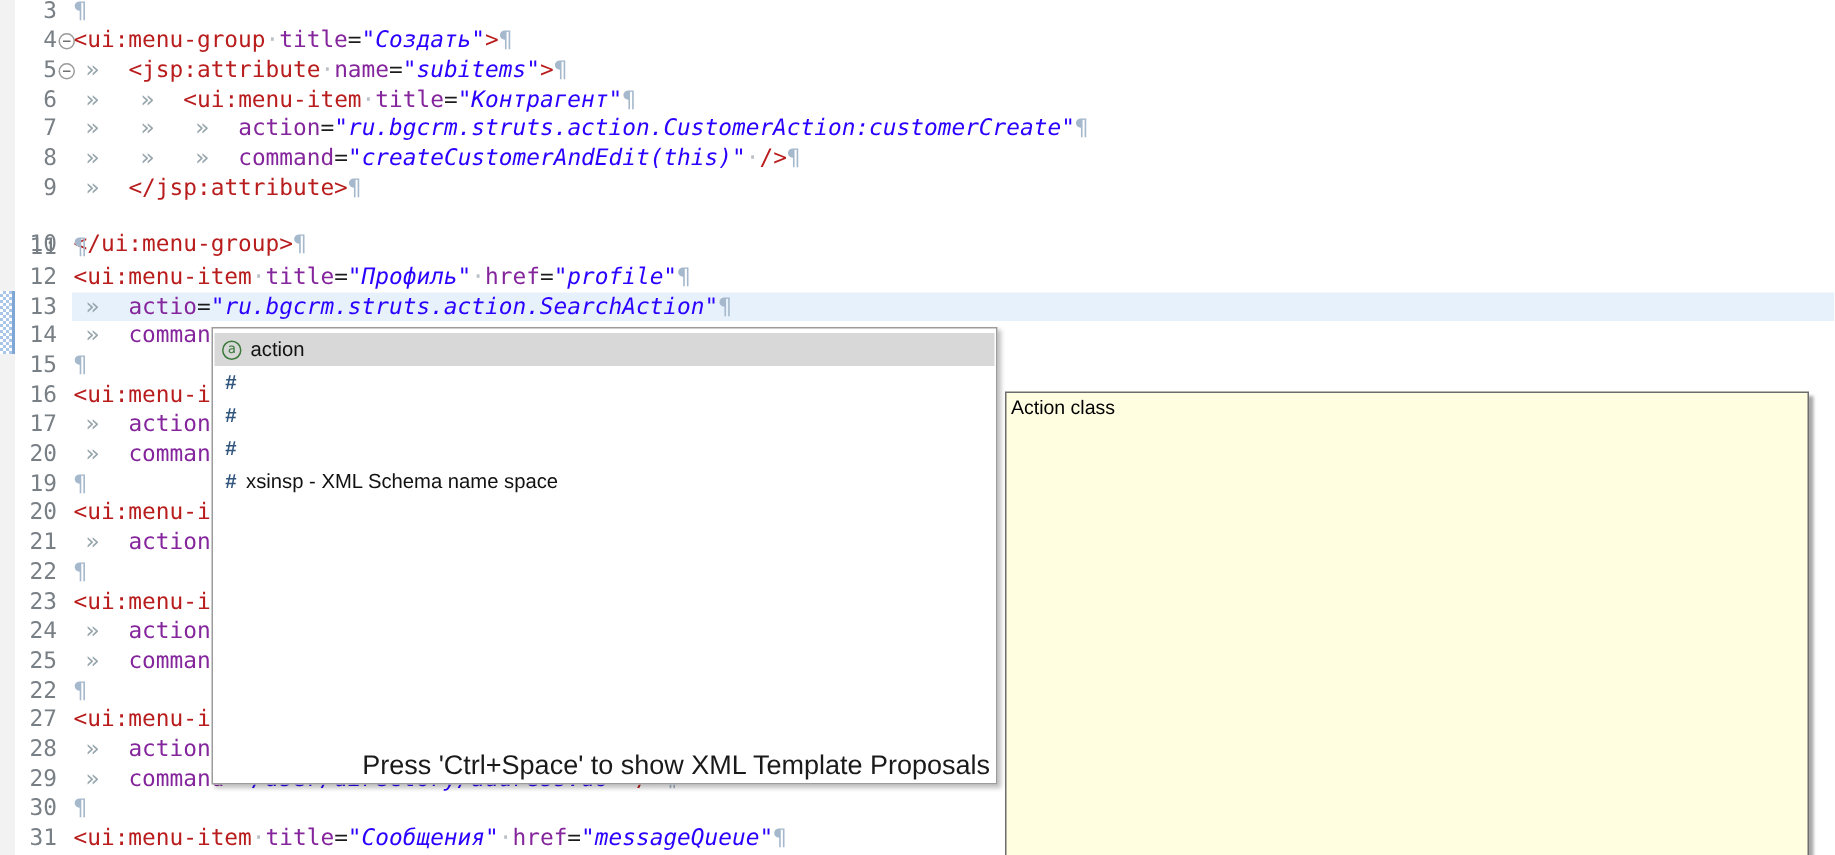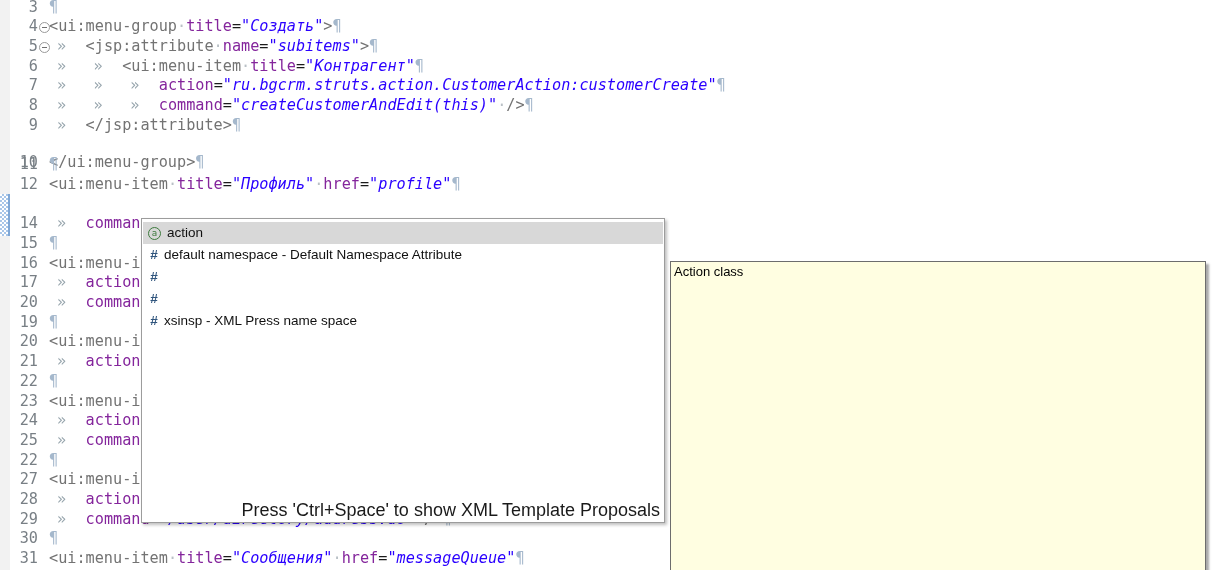--- a/index.html
+++ b/index.html
@@ -14,21 +14,21 @@
   
   .code{position:absolute;left:0;top:0;width:100%;height:100%;z-index:1;}
   .row{position:absolute;left:0;width:100%;height:19.7px;line-height:19.7px;
        font-size:15.2px;white-space:pre;padding-left:49px;box-sizing:border-box;}
   .row.current{background:linear-gradient(#e7f1fc,#e7f1fc) no-repeat 48px 0;
                background-size:calc(100% - 48px) 100%;}
   .lnum{position:absolute;left:0;top:0;width:38px;text-align:right;color:#787f85;}
   .fold{position:absolute;left:39px;top:5px;width:9px;height:9px;border:1px solid #9a9a9a;
         border-radius:50%;background-color:#fff;background-image:linear-gradient(#707070 0 0);
         background-size:5px 1px;background-position:center;background-repeat:no-repeat;}
-  .sg-tag{color:#737373;}
+  .sg-tag{color:#b91c1c;}
   .sg-attr{color:#84259c;}
   .sg-eq{color:#1a1a1a;}
   .sg-val{color:#2a00ff;font-style:italic;}
   .sg-dot{color:#b9c0c6;}
   .sg-pil{color:#a5b8cc;}
   .sg-tab{display:inline-block;width:36.6px;padding-left:8px;box-sizing:border-box;color:#97a5ad;}
   
   .popup{position:absolute;left:141px;top:218px;width:522px;height:303px;background:#ffffff;
          border:1px solid #9c9c9c;z-index:5;box-shadow:2px 2px 3px rgba(0,0,0,0.25);
          font-family:"Liberation Sans", sans-serif;}
@@ -60,20 +60,21 @@
       <div class="row" style="top: -2.5px;"><span class="lnum">3</span><span class="sg-pil">¶</span></div>
       <div class="row" style="top: 17.2px;"><span class="lnum">4</span><span class="fold"></span><span class="sg-tag">&lt;ui:menu-group</span><span class="sg-dot">·</span><span class="sg-attr">title</span><span class="sg-eq">=</span><span class="sg-val">"Создать"</span><span class="sg-tag">&gt;</span><span class="sg-pil">¶</span></div>
       <div class="row" style="top: 36.9px;"><span class="lnum">5</span><span class="fold"></span><span class="sg-tab">»</span><span class="sg-tag">&lt;jsp:attribute</span><span class="sg-dot">·</span><span class="sg-attr">name</span><span class="sg-eq">=</span><span class="sg-val">"subitems"</span><span class="sg-tag">&gt;</span><span class="sg-pil">¶</span></div>
       <div class="row" style="top: 56.6px;"><span class="lnum">6</span><span class="sg-tab">»</span><span class="sg-tab">»</span><span class="sg-tag">&lt;ui:menu-item</span><span class="sg-dot">·</span><span class="sg-attr">title</span><span class="sg-eq">=</span><span class="sg-val">"Контрагент"</span><span class="sg-pil">¶</span></div>
       <div class="row" style="top: 76.3px;"><span class="lnum">7</span><span class="sg-tab">»</span><span class="sg-tab">»</span><span class="sg-tab">»</span><span class="sg-attr">action</span><span class="sg-eq">=</span><span class="sg-val">"ru.bgcrm.struts.action.CustomerAction:customerCreate"</span><span class="sg-pil">¶</span></div>
       <div class="row" style="top: 96px;"><span class="lnum">8</span><span class="sg-tab">»</span><span class="sg-tab">»</span><span class="sg-tab">»</span><span class="sg-attr">command</span><span class="sg-eq">=</span><span class="sg-val">"createCustomerAndEdit(this)"</span><span class="sg-dot">·</span><span class="sg-tag">/&gt;</span><span class="sg-pil">¶</span></div>
       <div class="row" style="top: 115.7px;"><span class="lnum">9</span><span class="sg-tab">»</span><span class="sg-tag">&lt;/jsp:attribute&gt;</span><span class="sg-pil">¶</span></div>
       <div class="row" style="top: 153px;"><span class="lnum">10</span><span class="sg-tag">&lt;/ui:menu-group&gt;</span><span class="sg-pil">¶</span></div>
       <div class="row" style="top: 155.1px;"><span class="lnum">11</span><span class="sg-pil">¶</span></div>
       <div class="row" style="top: 174.8px;"><span class="lnum">12</span><span class="sg-tag">&lt;ui:menu-item</span><span class="sg-dot">·</span><span class="sg-attr">title</span><span class="sg-eq">=</span><span class="sg-val">"Профиль"</span><span class="sg-dot">·</span><span class="sg-attr">href</span><span class="sg-eq">=</span><span class="sg-val">"profile"</span><span class="sg-pil">¶</span></div>
+      <div class="row current" style="top: 194.5px;"><span class="lnum">13</span><span class="sg-tab">»</span><span class="sg-attr">actio</span><span class="sg-eq">=</span><span class="sg-val">"ru.bgcrm.struts.action.SearchAction"</span><span class="sg-pil">¶</span></div>
       <div class="row" style="top: 214.2px;"><span class="lnum">14</span><span class="sg-tab">»</span><span class="sg-attr">comman</span></div>
       <div class="row" style="top: 233.9px;"><span class="lnum">15</span><span class="sg-pil">¶</span></div>
       <div class="row" style="top: 253.6px;"><span class="lnum">16</span><span class="sg-tag">&lt;ui:menu-i</span></div>
       <div class="row" style="top: 273.3px;"><span class="lnum">17</span><span class="sg-tab">»</span><span class="sg-attr">action</span></div>
       <div class="row" style="top: 293px;"><span class="lnum">20</span><span class="sg-tab">»</span><span class="sg-attr">comman</span></div>
       <div class="row" style="top: 312.7px;"><span class="lnum">19</span><span class="sg-pil">¶</span></div>
       <div class="row" style="top: 332.4px;"><span class="lnum">20</span><span class="sg-tag">&lt;ui:menu-i</span></div>
       <div class="row" style="top: 352.1px;"><span class="lnum">21</span><span class="sg-tab">»</span><span class="sg-attr">action</span></div>
       <div class="row" style="top: 371.8px;"><span class="lnum">22</span><span class="sg-pil">¶</span></div>
       <div class="row" style="top: 391.5px;"><span class="lnum">23</span><span class="sg-tag">&lt;ui:menu-i</span></div>
@@ -87,31 +88,30 @@
       <div class="row" style="top: 549.1px;"><span class="lnum">31</span><span class="sg-tag">&lt;ui:menu-item</span><span class="sg-dot">·</span><span class="sg-attr">title</span><span class="sg-eq">=</span><span class="sg-val">"Сообщения"</span><span class="sg-dot">·</span><span class="sg-attr">href</span><span class="sg-eq">=</span><span class="sg-val">"messageQueue"</span><span class="sg-pil">¶</span></div>
     </div>
   <div class="popup">
     <div class="plist">
         <div class="pitem selected">
           <span class="icon-attribute">a</span>
           <span>action</span>
         </div>
         <div class="pitem">
           <span class="icon-template">#</span>
-          <span>default namespace - Default Namespace Attribute</span>
         </div>
         <div class="pitem">
           <span class="icon-template">#</span>
         </div>
         <div class="pitem">
           <span class="icon-template">#</span>
         </div>
         <div class="pitem">
           <span class="icon-template">#</span>
-          <span>xsinsp - XML Press name space</span>
+          <span>xsinsp - XML Schema name space</span>
         </div>
       </div>
     <div class="phint">Press 'Ctrl+Space' to show XML Template Proposals</div>
   </div>
   <div class="tooltip">
     <span>Action class</span>
   </div>
 </div>
 
 </body></html>

